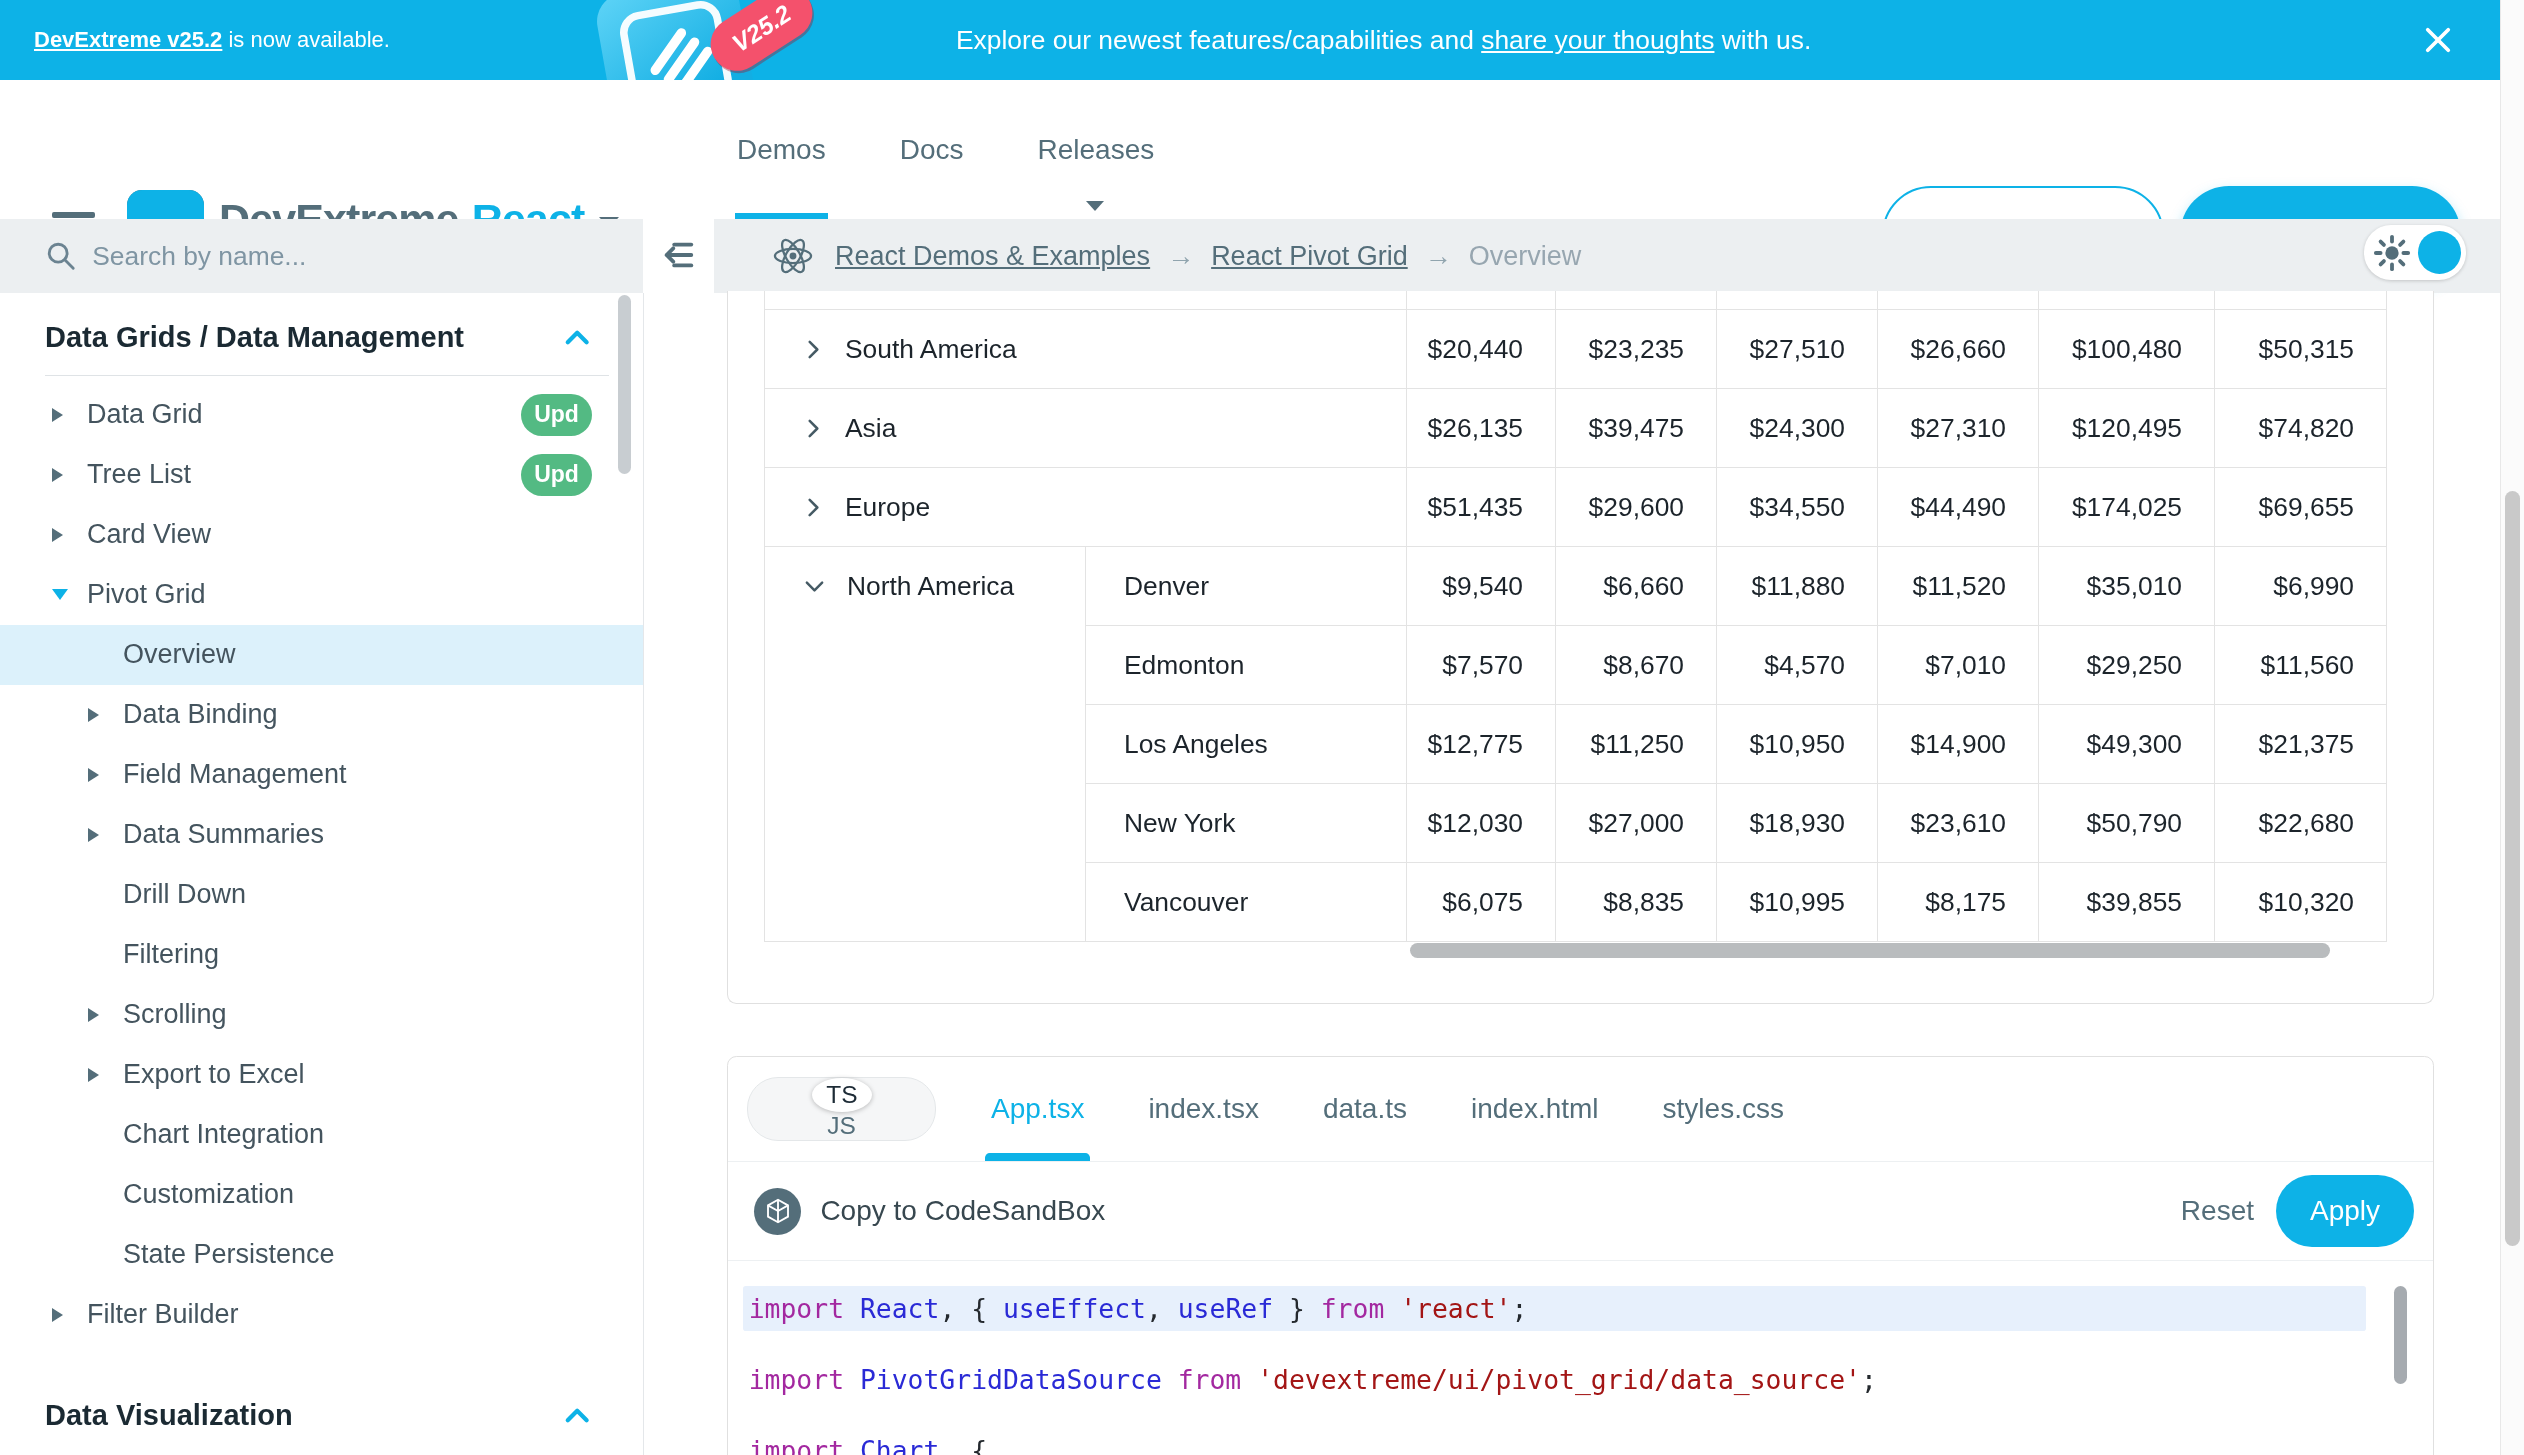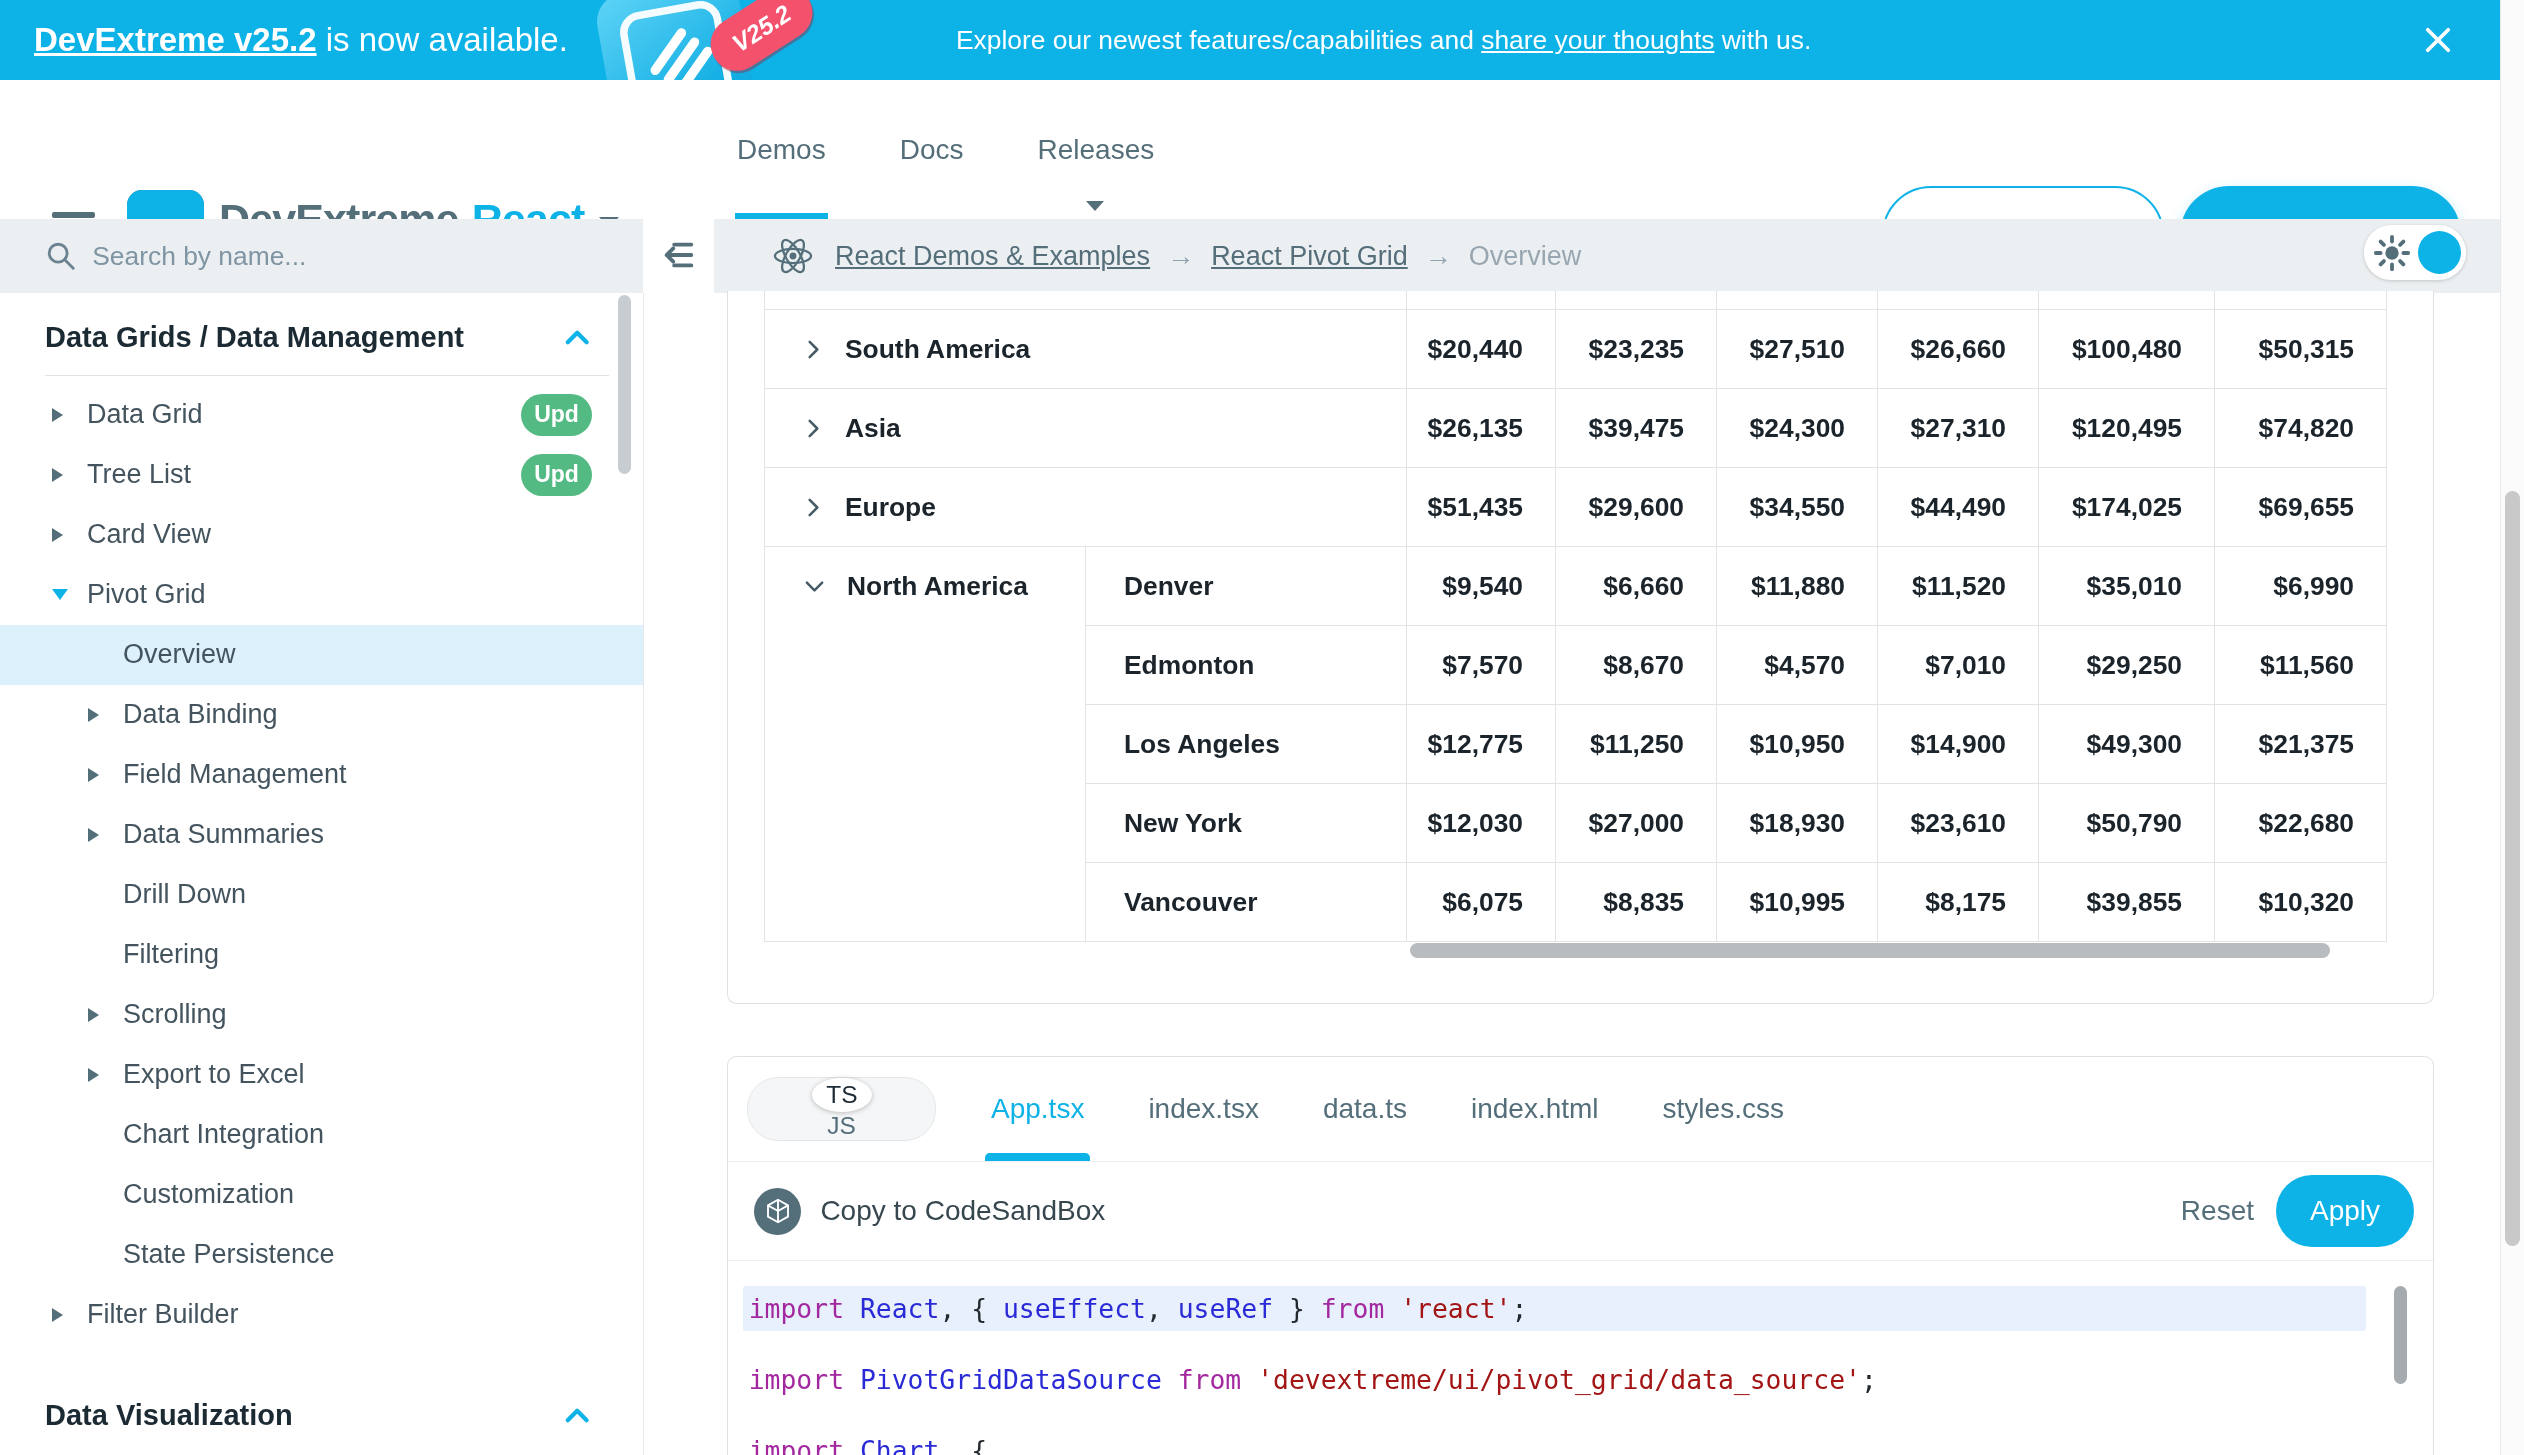--- a/index.html
+++ b/index.html
@@ -1,20 +1,20 @@
 <!DOCTYPE html>
 <html style="font-size:15px"><head>
 <meta charset="utf-8">
 <style>
   html,body{margin:0;padding:0;background:#fff;font-family:"Liberation Sans","DejaVu Sans",sans-serif;}
   .page{position:relative;width:2525px;height:1456px;background:#fff;overflow:hidden;}
 
   
   .banner{position:absolute;left:0;top:0;width:2500px;height:80px;background:#0db2e7;color:#fff;}
-  .banner-left{position:absolute;left:34px;top:0;height:72px;line-height:80px;font-size:33px;white-space:nowrap;}
+  .banner-left{position:absolute;left:34px;top:0;height:72px;line-height:80px;font-size:22px;white-space:nowrap;}
   .banner-left a{color:#fff;font-weight:bold;text-decoration:underline;cursor:pointer;}
   .banner-cube{position:absolute;left:604px;top:-15px;width:144px;height:144px;border-radius:28px;
     background:linear-gradient(150deg,#5fd4f7 0%,#12aee3 75%);transform:rotate(-10deg);}
   .banner-badge{position:absolute;left:706px;top:1.9px;width:111px;height:53px;border-radius:26.4px;background:#f4516c;
     transform:rotate(-33deg);color:#fff;font-weight:bold;font-style:italic;font-size:24.5px;display:flex;align-items:center;justify-content:center;
     box-shadow:0 2.8px 0 rgba(150,30,50,.4);}
   .banner-msg{position:absolute;left:956px;top:0;height:80px;line-height:80px;font-size:26.4px;white-space:nowrap;}
   .banner-msg a{color:#fff;text-decoration:underline;cursor:pointer;}
   .banner-close{position:absolute;left:2417px;top:19px;width:42px;height:42px;display:flex;align-items:center;justify-content:center;cursor:pointer;}
 
@@ -65,21 +65,21 @@
   .side-item.lvl1{padding-left:52px;}
   .side-item.lvl2{padding-left:88px;}
   .caret-cell{width:35px;display:flex;align-items:center;}
   .tri-right{width:0;height:0;border-top:7.6px solid transparent;border-bottom:7.6px solid transparent;border-left:11.3px solid #546e7a;}
   .tri-down{width:0;height:0;border-left:8.5px solid transparent;border-right:8.5px solid transparent;border-top:11.3px solid #0db2e7;}
   .side-item.selected{background:#dcf1fb;}
   .badge-upd{margin-left:auto;margin-right:51px;width:71px;height:42px;border-radius:21px;background:#53ba83;color:#fff;font-size:23px;font-weight:600;display:flex;align-items:center;justify-content:center;}
   .side-section.second{margin-top:34px;}
 
   
-  .demo-card{position:absolute;left:727px;top:291px;width:1705px;height:712px;border:0.9px solid #e0e0e0;border-top:none;border-radius:0 0 9.4px 9.4px;background:#fff;font-weight:bold;}
+  .demo-card{position:absolute;left:727px;top:291px;width:1705px;height:712px;border:0.9px solid #e0e0e0;border-top:none;border-radius:0 0 9.4px 9.4px;background:#fff;}
   table.pivot{position:absolute;left:36px;top:0;border-collapse:collapse;table-layout:fixed;font-size:26.4px;color:#1c242b;}
   table.pivot td{border:0.9px solid #e3e3e3;height:76px;background:#fff;}
   table.pivot tr.sliver td{height:16px;border-top:none;}
   td.rowlabel{padding-left:38px;}
   .rl-flex{display:flex;align-items:center;gap:21px;}
   td.grouplabel{vertical-align:top;padding-left:38px;}
   td.grouplabel .rl-flex{margin-top:23px;}
   td.citylabel{padding-left:38px;}
   td.val{text-align:right;padding-right:32px;}
   .hscroll-thumb{position:absolute;left:682px;top:652px;width:920px;height:15px;background:#b9bcbe;border-radius:7.6px;}

